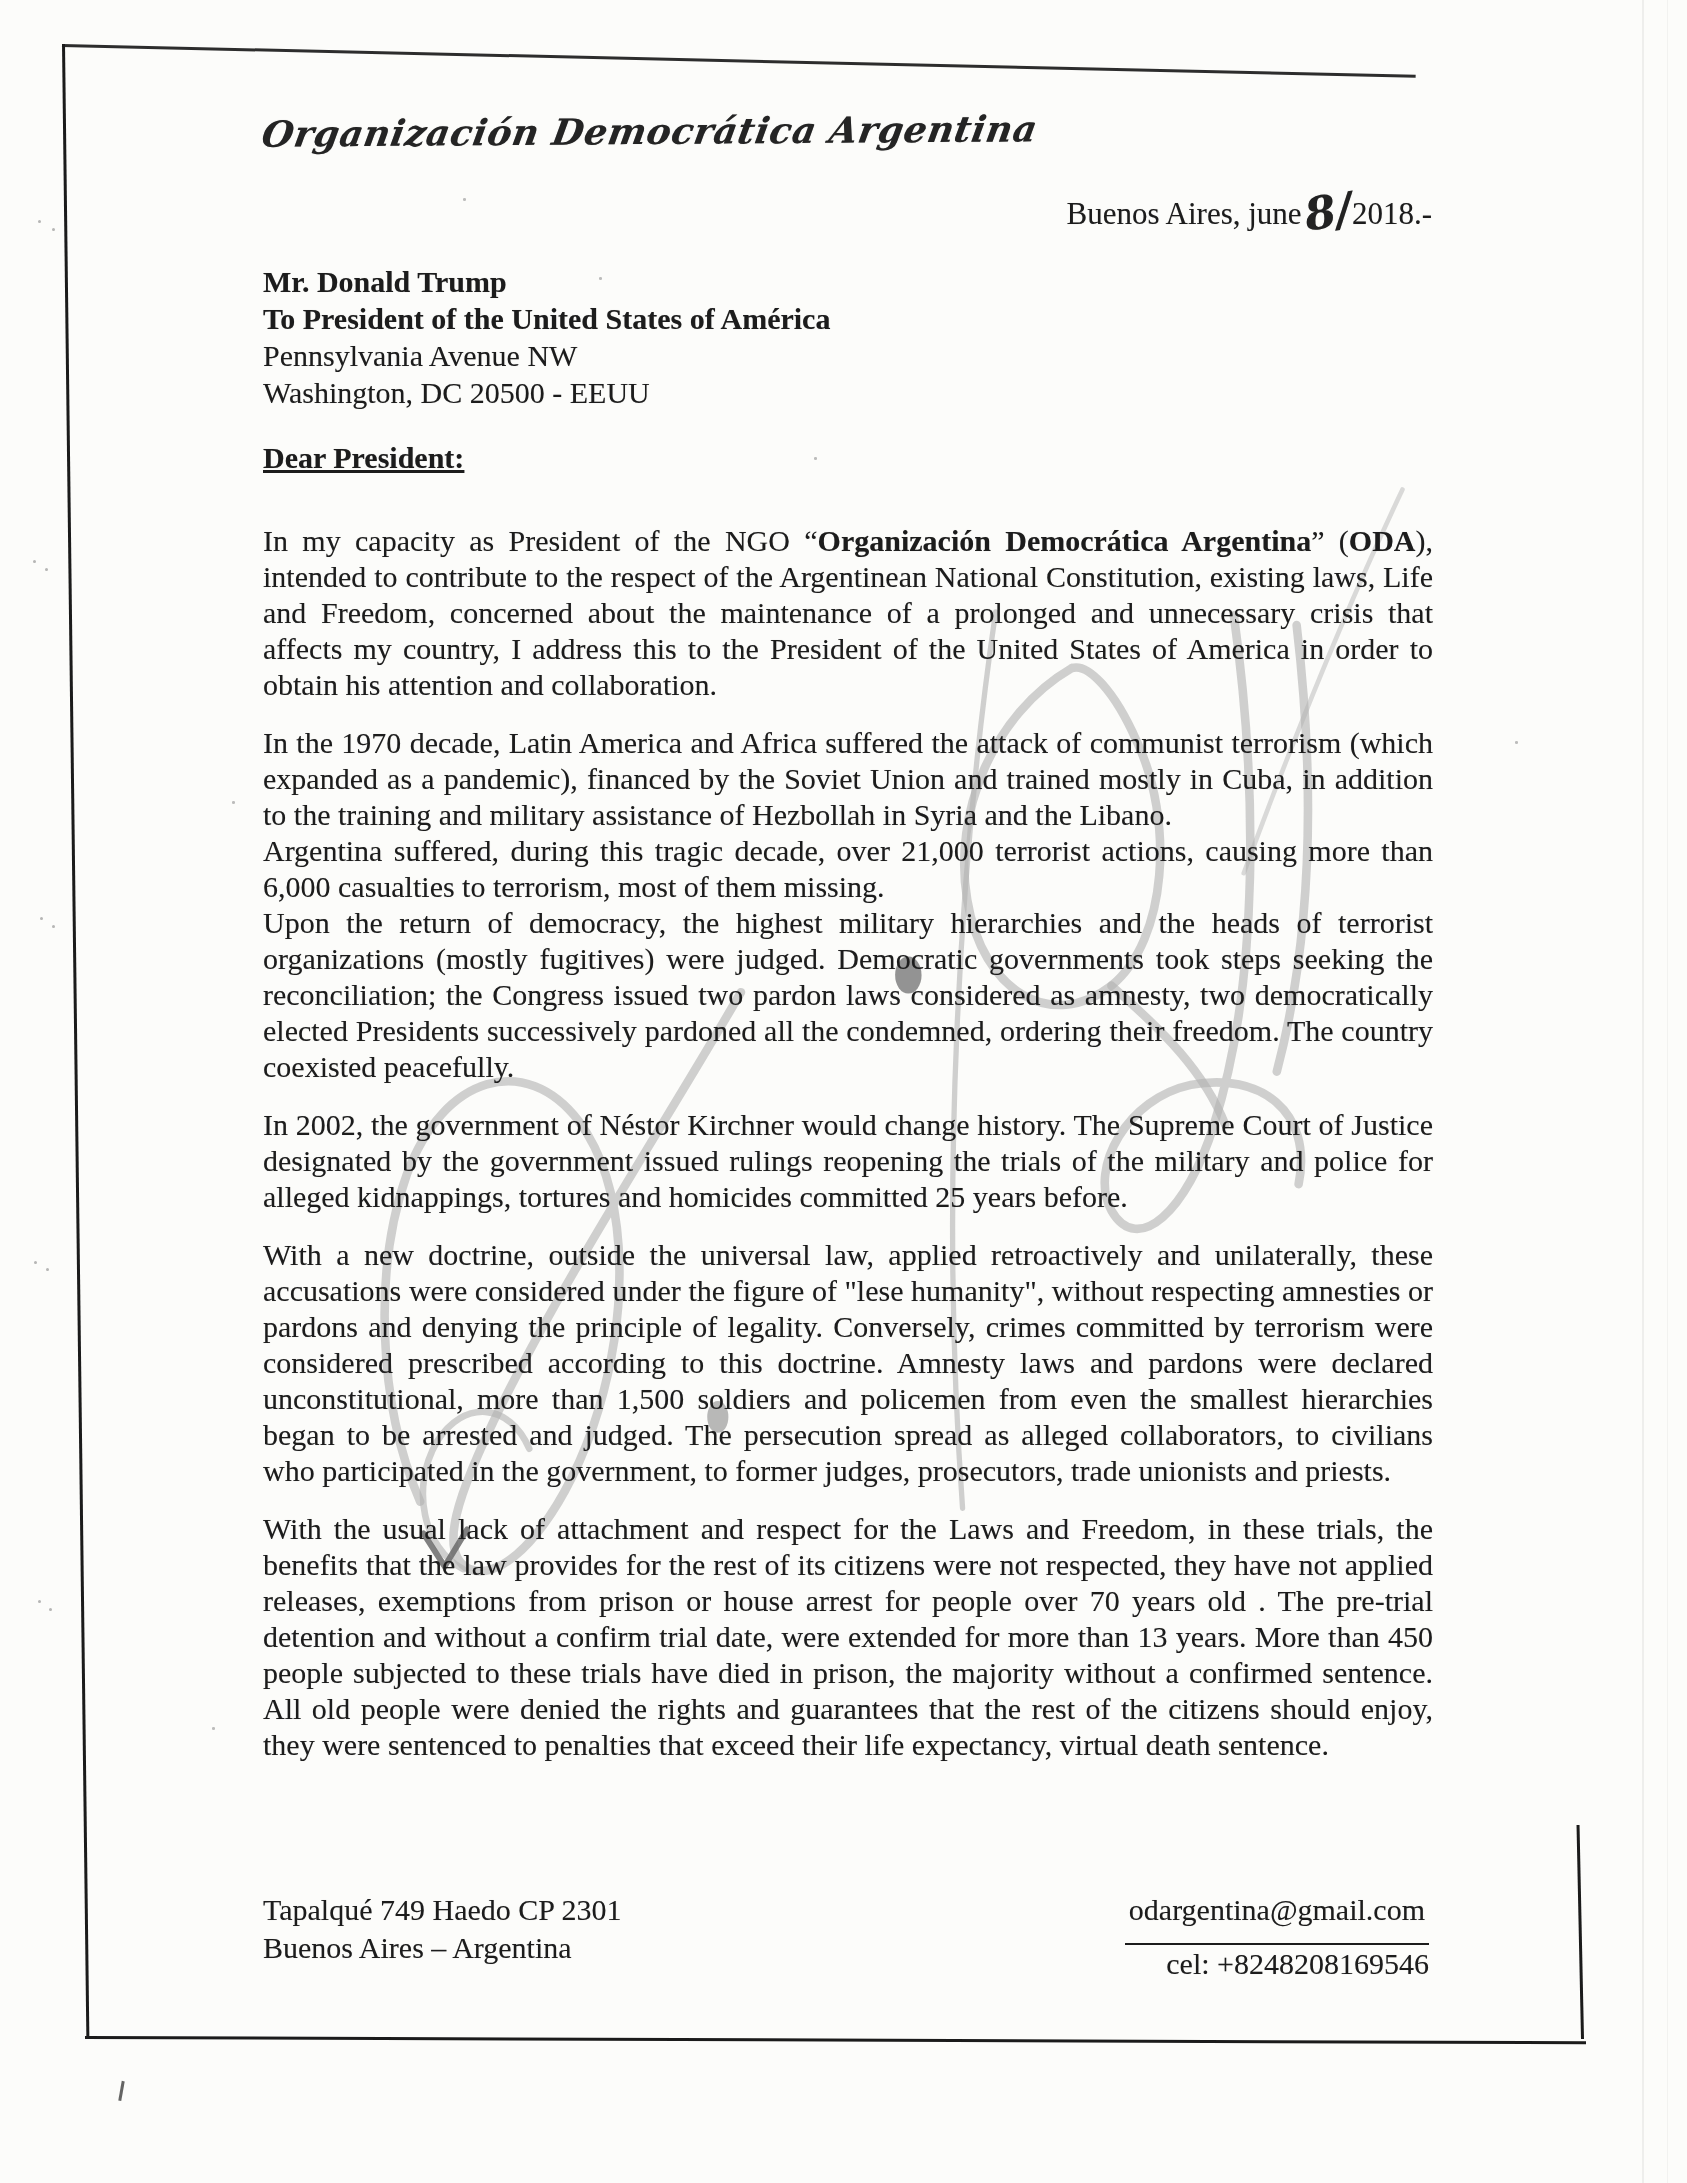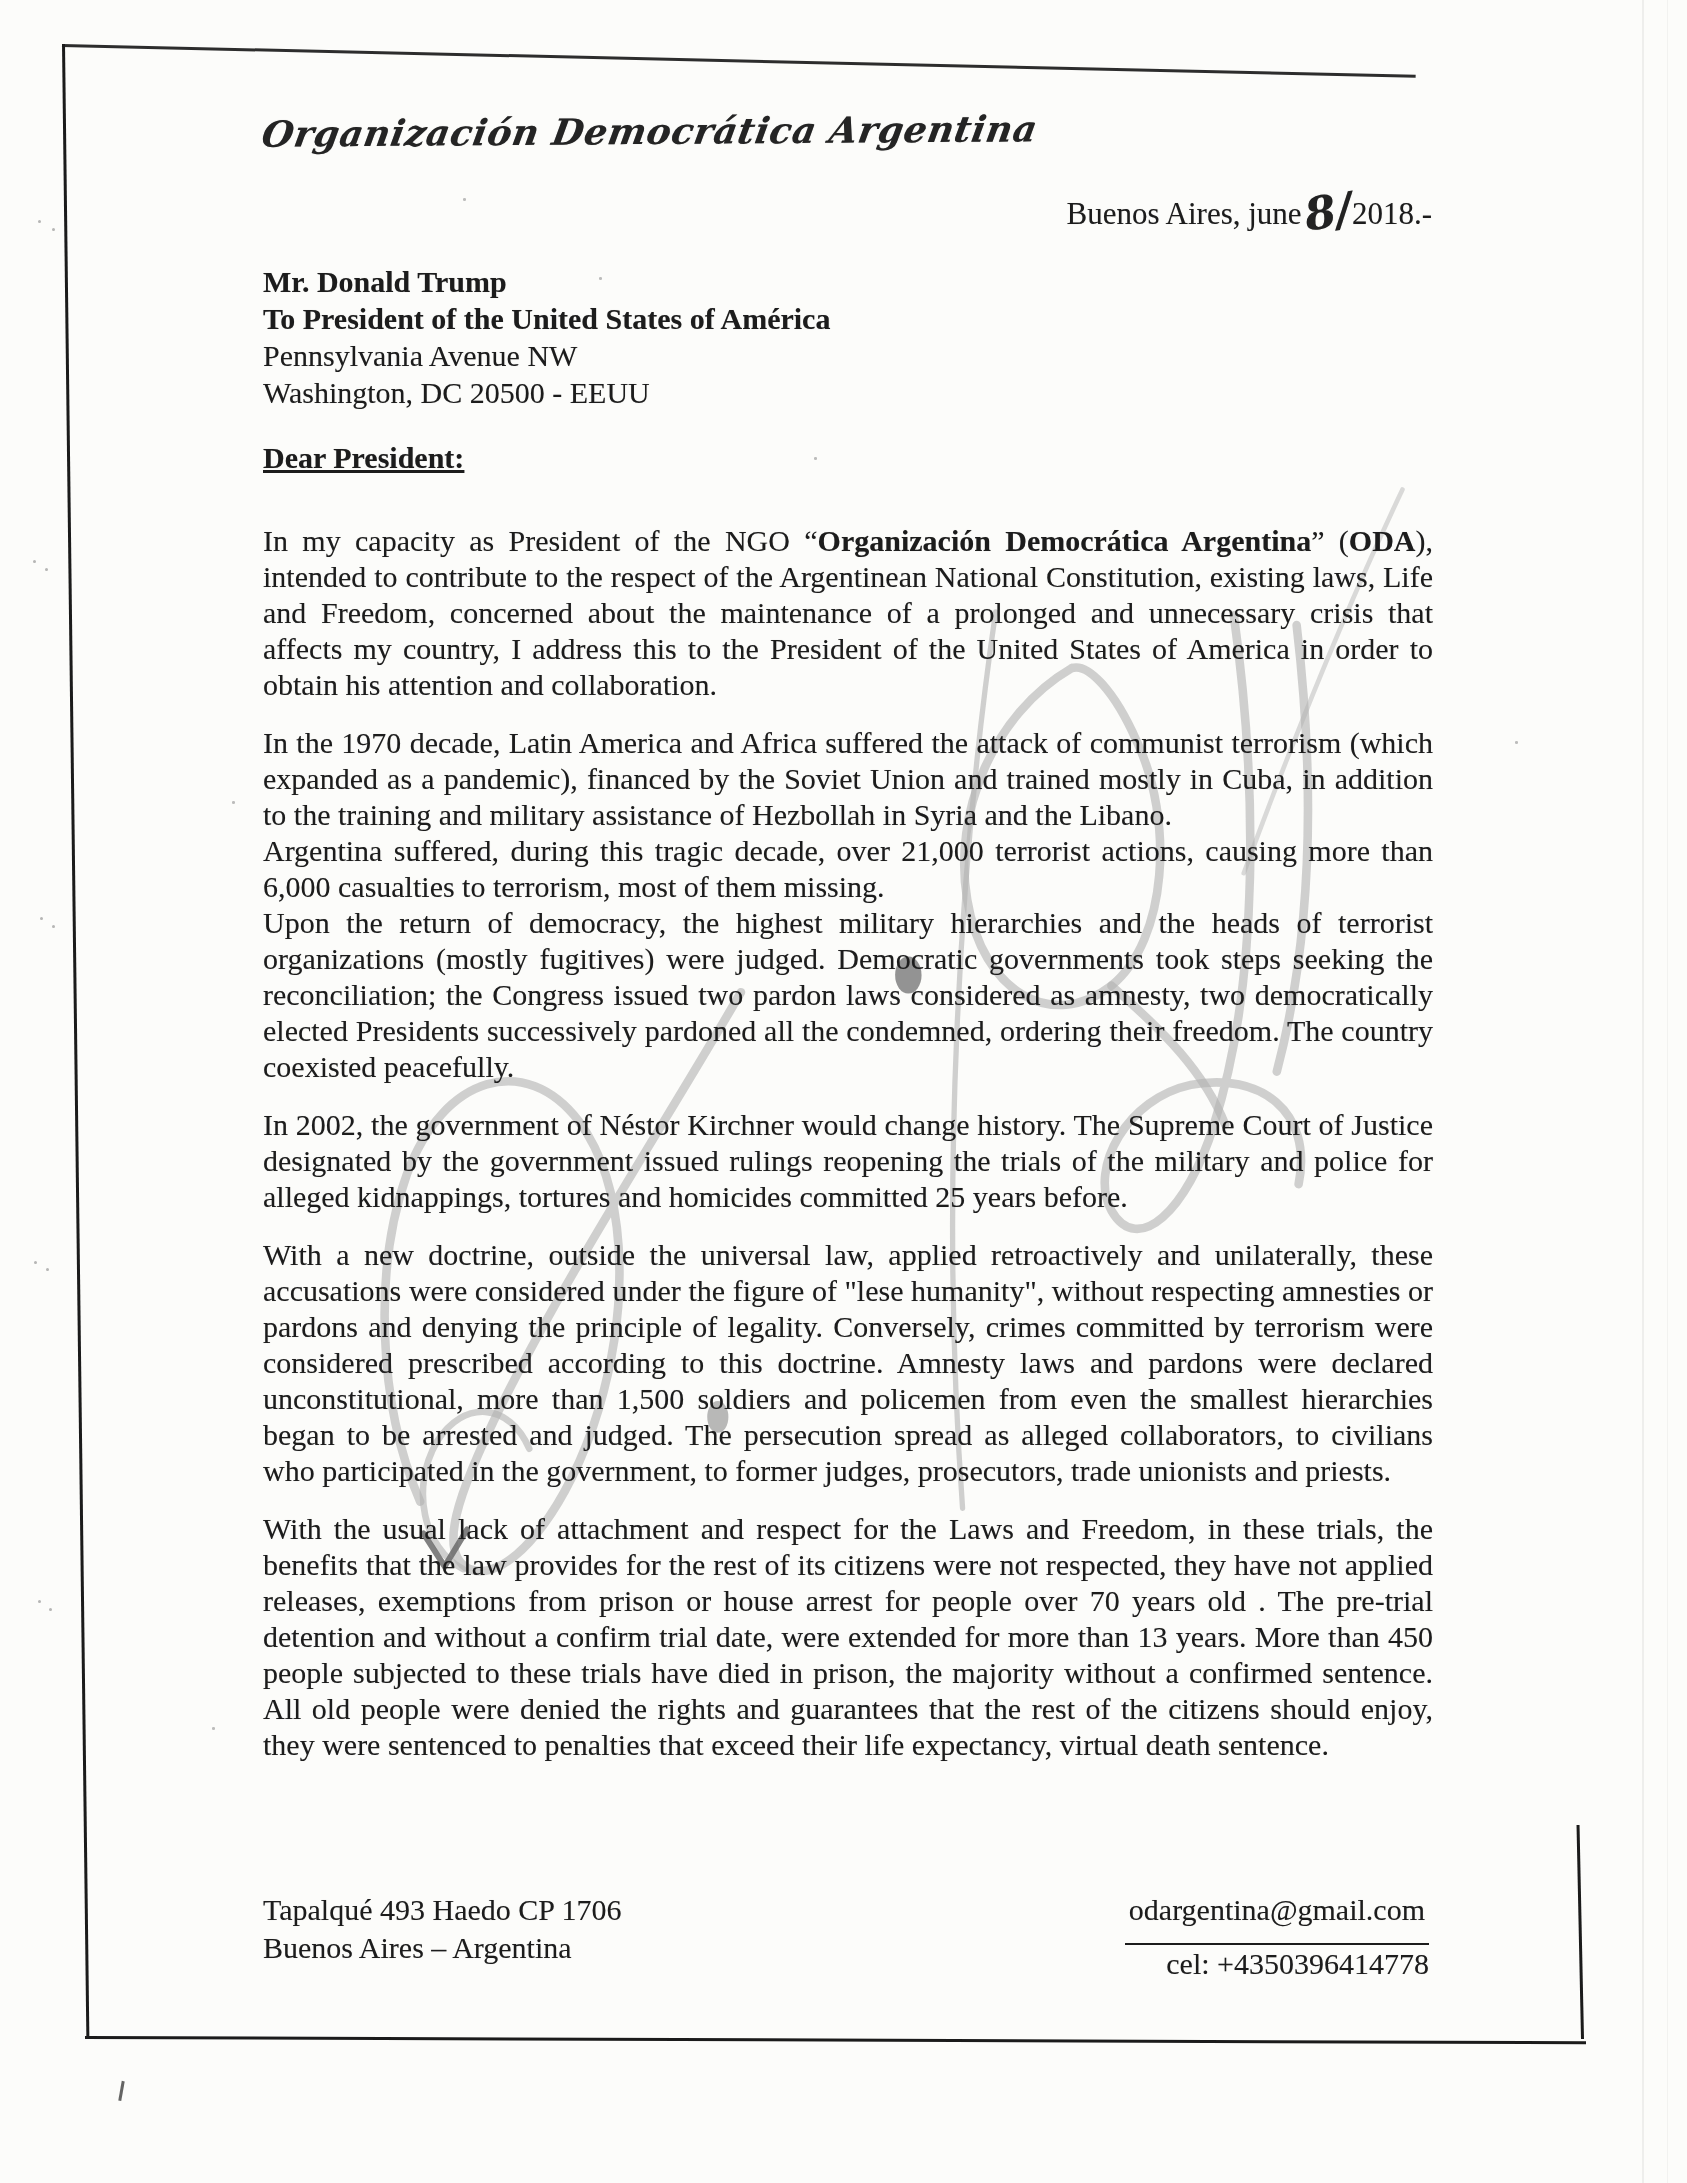--- a/index.html
+++ b/index.html
@@ -138,21 +138,21 @@
     <p class="para"><span>In my capacity as President of the NGO “</span><span style="font-weight: 700;">Organización Democrática Argentina</span><span>” (</span><span style="font-weight: 700;">ODA</span><span>), intended to contribute to the respect of the Argentinean National Constitution, existing laws, Life and Freedom, concerned about the maintenance of a prolonged and unnecessary crisis that affects my country, I address this to the President of the United States of America in order to obtain his attention and collaboration.</span></p>
     <p class="para"><span>In the 1970 decade, Latin America and Africa suffered the attack of communist terrorism (which expanded as a pandemic), financed by the Soviet Union and trained mostly in Cuba, in addition to the training and military assistance of Hezbollah in Syria and the Libano.
 Argentina suffered, during this tragic decade, over 21,000 terrorist actions, causing more than 6,000 casualties to terrorism, most of them missing.
 Upon the return of democracy, the highest military hierarchies and the heads of terrorist organizations (mostly fugitives) were judged. Democratic governments took steps seeking the reconciliation; the Congress issued two pardon laws considered as amnesty, two democratically elected Presidents successively pardoned all the condemned, ordering their freedom. The country coexisted peacefully.</span></p>
     <p class="para"><span>In 2002, the government of Néstor Kirchner would change history. The Supreme Court of Justice designated by the government issued rulings reopening the trials of the military and police for alleged kidnappings, tortures and homicides committed 25 years before.</span></p>
     <p class="para"><span>With a new doctrine, outside the universal law, applied retroactively and unilaterally, these accusations were considered under the figure of "lese humanity", without respecting amnesties or pardons and denying the principle of legality. Conversely, crimes committed by terrorism were considered prescribed according to this doctrine. Amnesty laws and pardons were declared unconstitutional, more than 1,500 soldiers and policemen from even the smallest hierarchies began to be arrested and judged. The persecution spread as alleged collaborators, to civilians who participated in the government, to former judges, prosecutors, trade unionists and priests.</span></p>
     <p class="para"><span>With the usual lack of attachment and respect for the Laws and Freedom, in these trials, the benefits that the law provides for the rest of its citizens were not respected, they have not applied releases, exemptions from prison or house arrest for people over 70 years old . The pre-trial detention and without a confirm trial date, were extended for more than 13 years. More than 450 people subjected to these trials have died in prison, the majority without a confirmed sentence. All old people were denied the rights and guarantees that the rest of the citizens should enjoy, they were sentenced to penalties that exceed their life expectancy, virtual death sentence.</span></p>
   </div>
 
 <div class="footer-left txt">
-  <div>Tapalqué 493 Haedo CP 1706</div>
+  <div>Tapalqué 749 Haedo CP 2301</div>
   <div>Buenos Aires – Argentina</div>
 </div>
 
 <div class="footer-right txt">
   <div><span class="email">odargentina@gmail.com</span></div>
-  <div>cel: +4350396414778</div>
+  <div>cel: +8248208169546</div>
 </div>
 
 
 </body></html>

